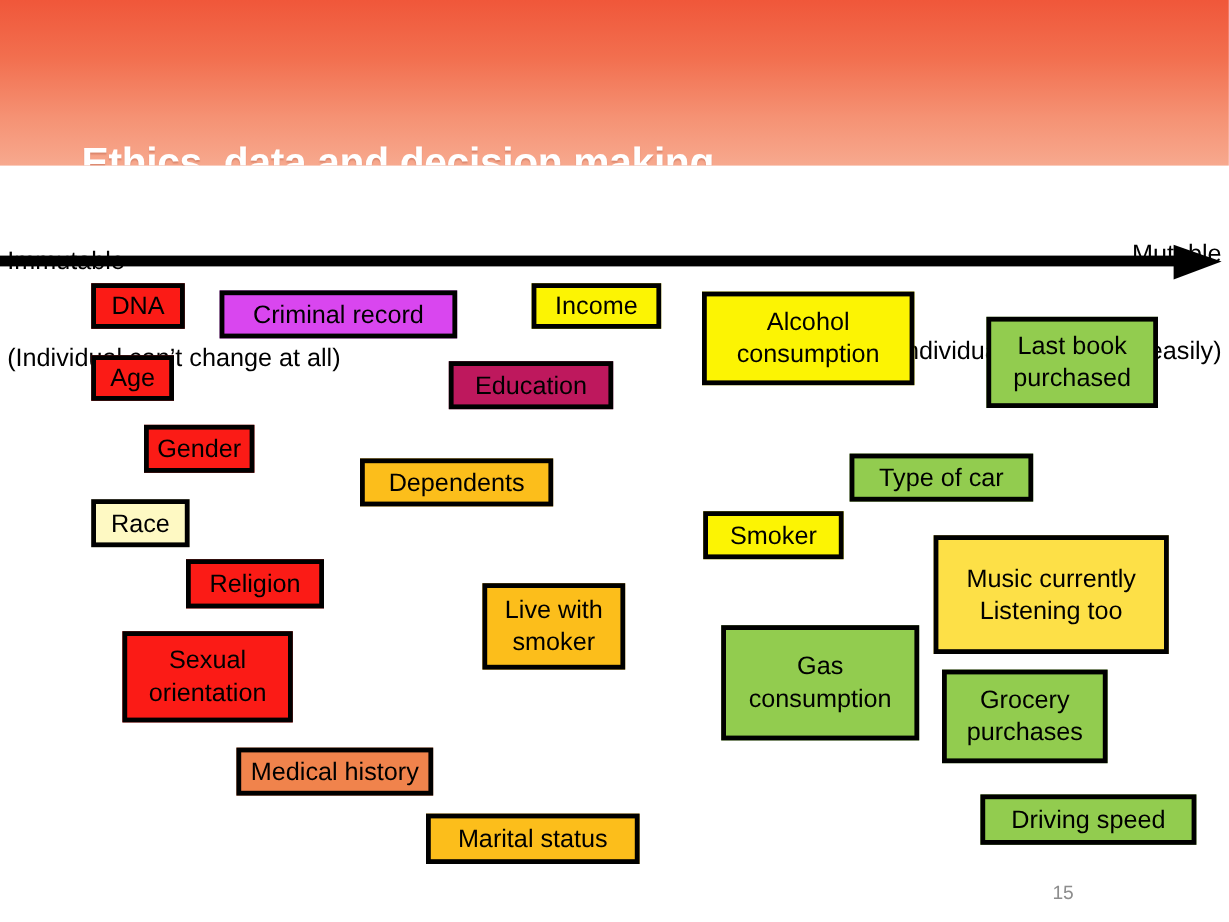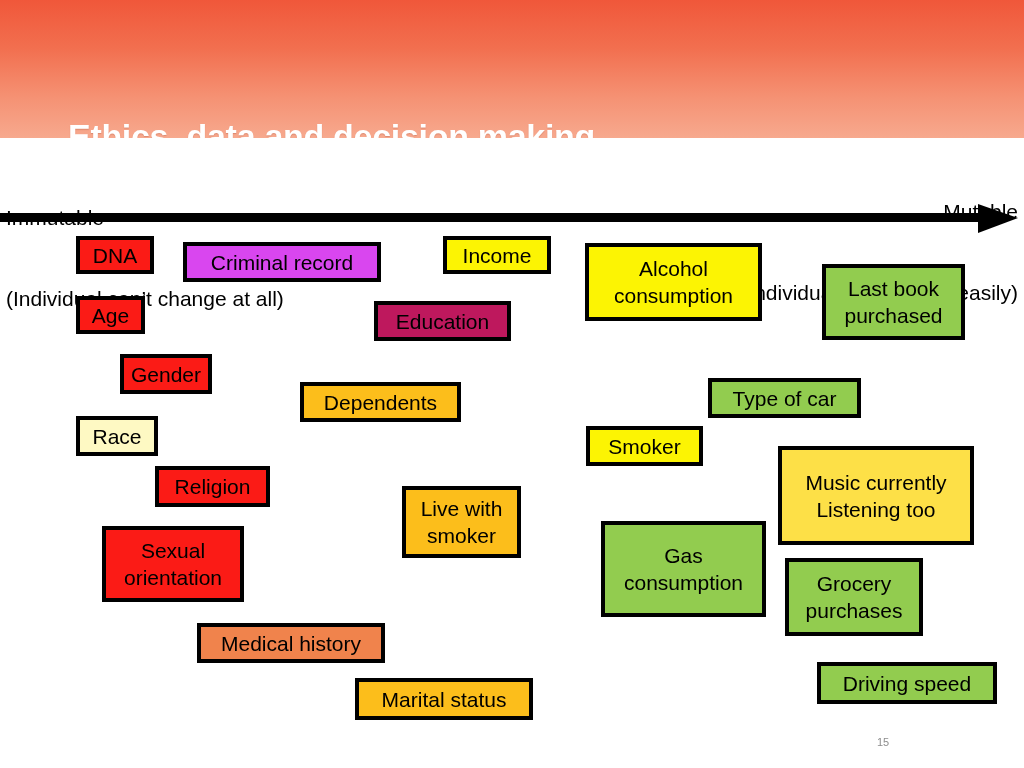--- a/index.html
+++ b/index.html
@@ -79,21 +79,21 @@
     letter-spacing: 0px;
   }
   .box .txt { display: block; }
 
   
   #page-number {
     position: absolute;
     left: 877px;
     top: 736px;
     color: #8d8d8d;
-    font-size: 11px;
+    font-size: 16px;
     font-family: "Liberation Sans", sans-serif;
   }
 </style>
 </head>
 <body>
 
 <div id="header-banner">
   <div id="slide-title">
     <span class="line">Ethics, data and decision making.</span>
     
@@ -134,18 +134,18 @@
 Listening too</span></div>
     <div class="box" style="left: 155px; top: 466px; width: 115px; height: 41px; background: rgb(251, 27, 22); border-color: rgb(0, 0, 0);"><span class="txt">Religion</span></div>
     <div class="box" style="left: 402px; top: 486px; width: 119px; height: 72px; background: rgb(252, 190, 27); border-color: rgb(0, 0, 0);"><span class="txt">Live with
 smoker</span></div>
     <div class="box" style="left: 601px; top: 521px; width: 165px; height: 96px; background: rgb(146, 204, 79); border-color: rgb(0, 0, 0);"><span class="txt">Gas
 consumption</span></div>
     <div class="box" style="left: 102px; top: 526px; width: 142px; height: 76px; background: rgb(251, 27, 22); border-color: rgb(0, 0, 0);"><span class="txt">Sexual
 orientation</span></div>
     <div class="box" style="left: 785px; top: 544px; width: 138px; height: 78px; background: rgb(146, 204, 79); border-color: rgb(0, 0, 0); margin-top: 14px;"><span class="txt">Grocery
 purchases</span></div>
-    <div class="box" style="left: 197px; top: 623px; width: 188px; height: 40px; background: rgb(240, 131, 76); border-color: rgb(0, 0, 0);"><span class="txt">Medical history</span></div>
+    <div class="box" style="left: 197px; top: 623px; width: 164px; height: 40px; background: rgb(240, 131, 76); border-color: rgb(0, 0, 0);"><span class="txt">Medical history</span></div>
     <div class="box" style="left: 817px; top: 662px; width: 180px; height: 42px; background: rgb(146, 204, 79); border-color: rgb(0, 0, 0);"><span class="txt">Driving speed</span></div>
     <div class="box" style="left: 355px; top: 678px; width: 178px; height: 42px; background: rgb(252, 190, 27); border-color: rgb(0, 0, 0);"><span class="txt">Marital status</span></div>
   </div>
 
 <div id="page-number">15</div>
 
 </body></html>

